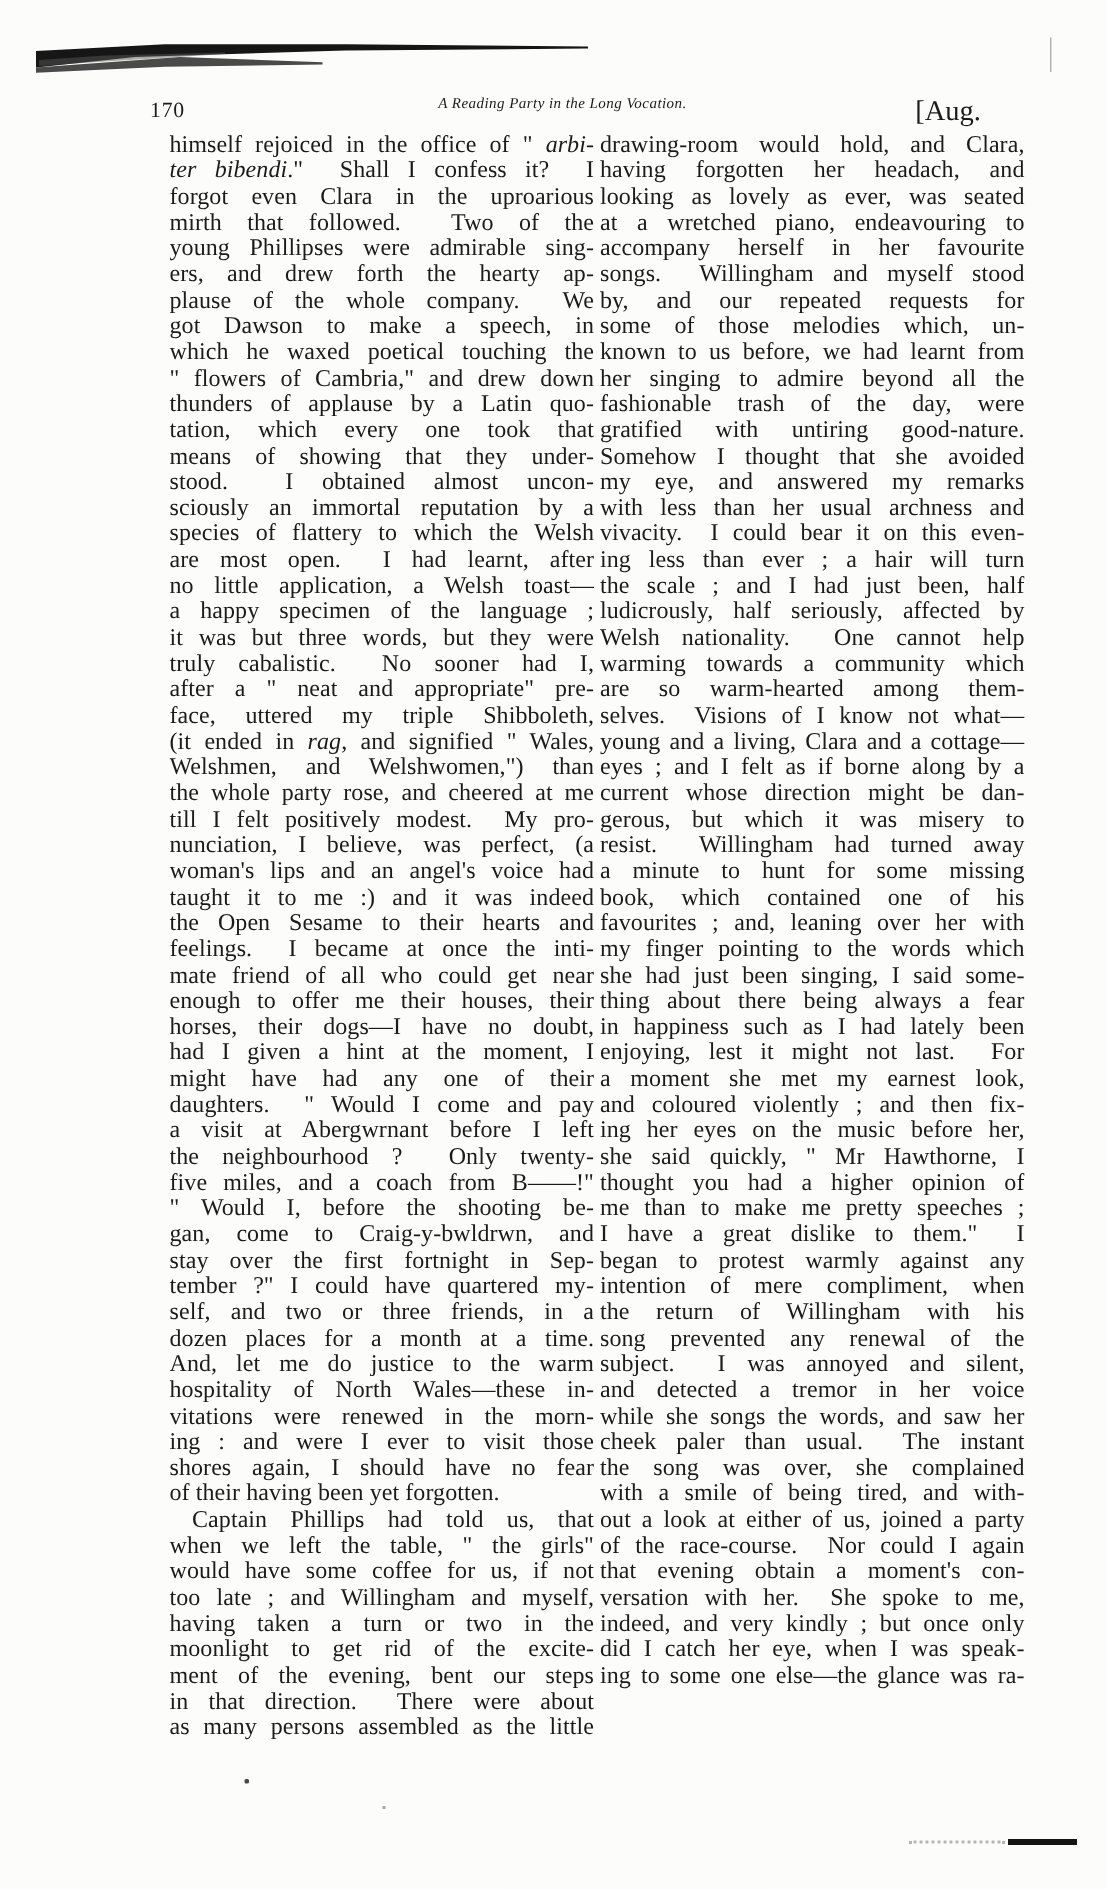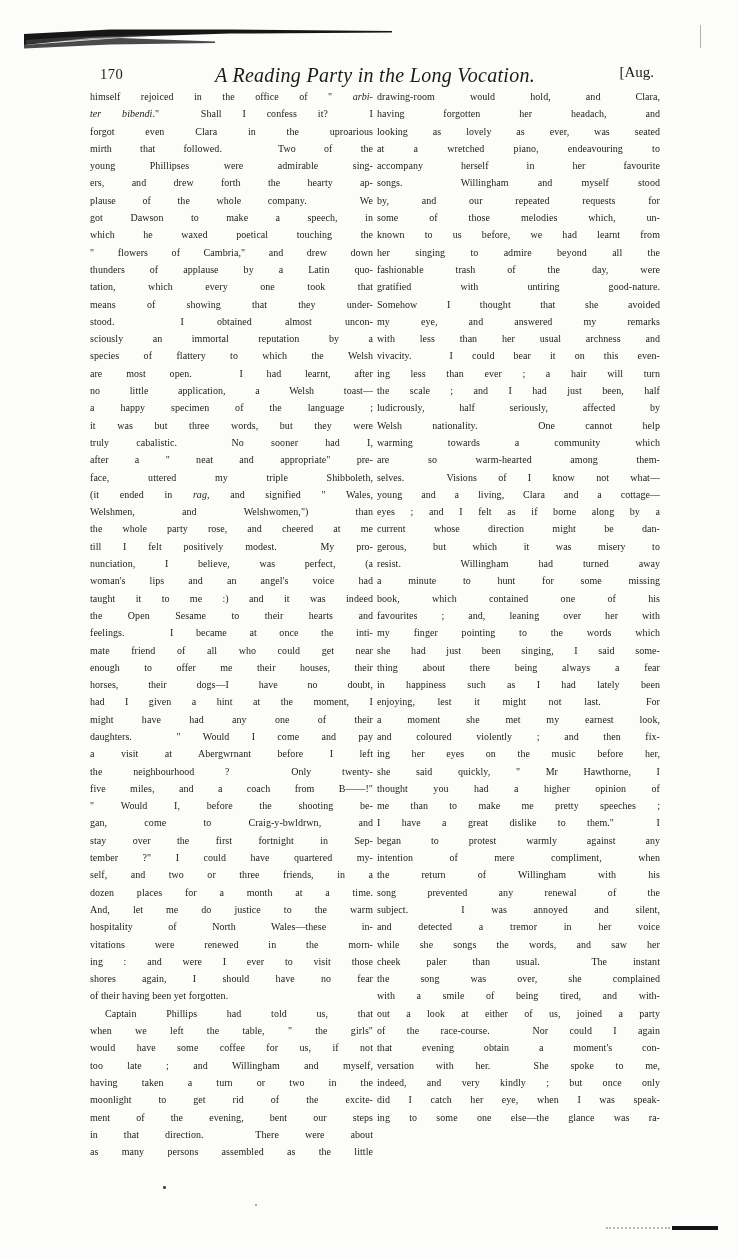--- a/index.html
+++ b/index.html
@@ -15,31 +15,32 @@
     position:absolute;left:90px;top:64px;width:570px;height:22px;
   }
   .page-number{
     position:absolute;left:10px;top:2px;
     font-size:14.5px;letter-spacing:0.5px;text-align:right;
   }
   .running-title{
     position:absolute;left:0;right:0;top:0;
     text-align:center;
     font-style:italic;
-    font-size:20px;
+    font-size:10px;
     letter-spacing:0.3px;
   }
   .issue-label{
     position:absolute;right:6px;top:0;
-    font-size:15px;
+    font-size:19px;
   }
   .col{
     position:absolute;top:88px;width:283px;
-    font-size:10px;line-height:17.3px;
+    font-size:16px;line-height:17.3px;
     letter-spacing:0.05px;
+    margin-left:23px;
   }
   .col-left{left:90px;}
   .col-right{left:377px;}
   .line{
     height:17.3px;
     white-space:pre-wrap;
     text-align:justify;
     text-align-last:justify;
     overflow:hidden;
   }

